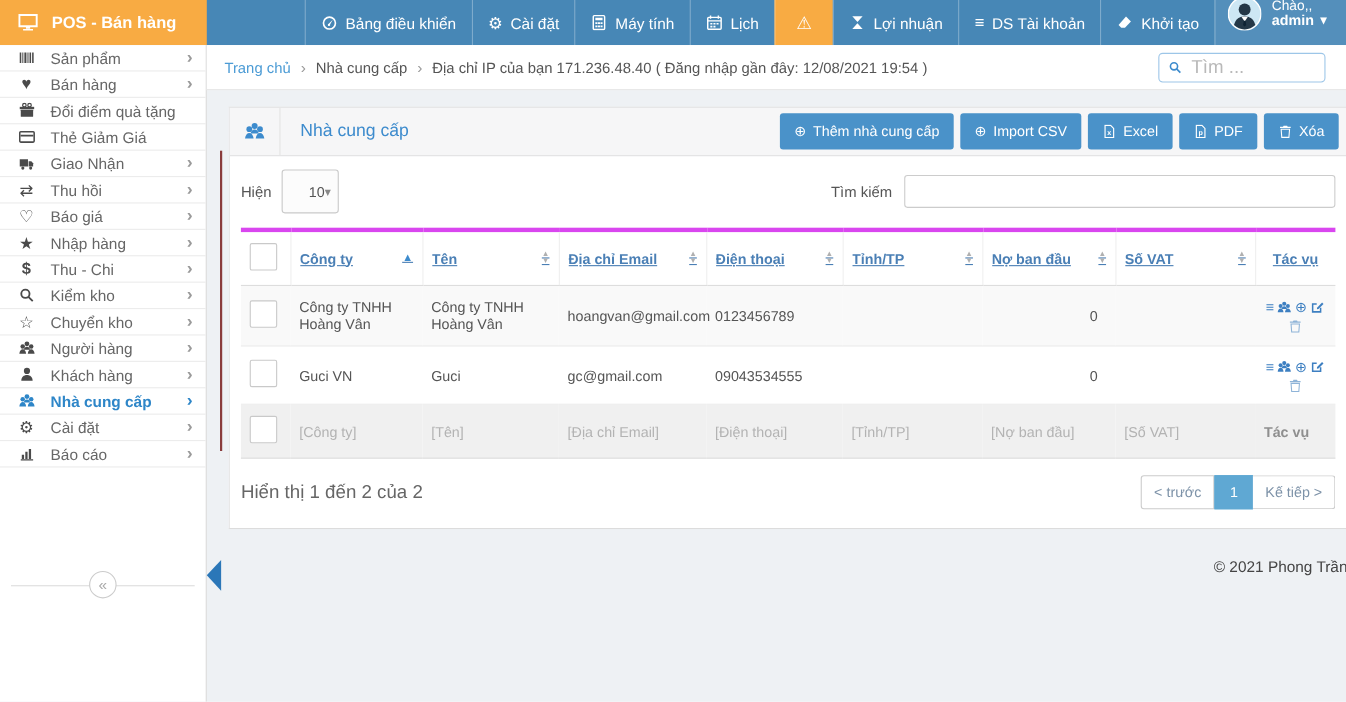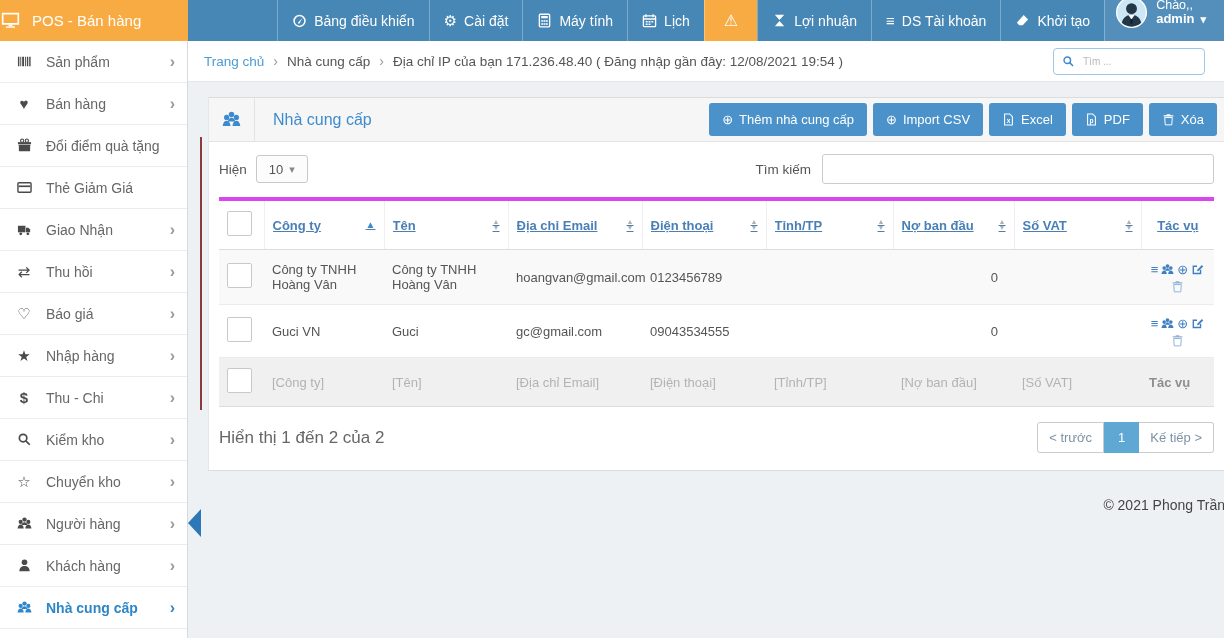--- a/index.html
+++ b/index.html
@@ -7,79 +7,79 @@
   body {
     width:1224px; height:638px; overflow:hidden;
     font-family:"Liberation Sans", sans-serif;
     background:#eef1f4; color:#555;
   }
   svg.svgic { width:1em; height:1em; fill:currentColor; display:block; }
   svg text { font-family:"Liberation Sans", sans-serif; }
 
   
   .topbar { display:flex; height:41px; background:#4787b6; color:#fff; align-items:stretch; }
-  .brand { width:188px; background:#f8ab43; display:flex; align-items:center; gap:11px; font-size:15px; flex:none; }
+  .brand { width:188px; background:#f8ab43; display:flex; align-items:center; gap:11px; padding-left:15px; font-size:15px; flex:none;font-weight:bold; }
   .brand .bic { font-size:20px; display:flex; }
   .topnav { display:flex; margin-left:auto; }
   .nav-item { display:flex; align-items:center; gap:7px; padding:0 14px; font-size:14px; border-left:1px solid rgba(255,255,255,.30); cursor:pointer; white-space:nowrap; }
   .nav-item .nic { font-size:15px; display:flex; }
   .nav-warn { background:#f8ab43; padding:0 19px; display:flex; align-items:center; border-left:1px solid rgba(255,255,255,.30); font-size:16px; cursor:pointer; }
   .user { display:flex; align-items:center; gap:9px; padding:0 18px 16px 11px; border-left:1px solid rgba(255,255,255,.30); background:rgba(255,255,255,.07); cursor:pointer; }
   .avatar { display:flex; font-size:31px; }
   .avatar svg { width:31px; height:31px; }
   .user-text { line-height:1.15; font-size:13px; }
   .greet { display:block; font-size:12.5px; }
   .uname-row { font-weight:bold; display:flex; align-items:center; gap:6px; }
   .caret { font-size:11px; }
 
   
   .layout { display:flex; height:597px; }
 
   
   .sidebar { width:188px; background:#fff; border-right:1px solid #d9d9d9; display:flex; flex-direction:column; position:relative; flex:none; }
-  .side-item { height:42px; display:flex; align-items:center; padding:0 12px 0 14px; border-bottom:1px solid #ececec; color:#666; font-size:14px; gap:12px; cursor:pointer; flex:none; }
+  .side-item { height:24px; display:flex; align-items:center; padding:0 12px 0 14px; border-bottom:1px solid #ececec; color:#666; font-size:14px; gap:12px; cursor:pointer; flex:none; }
   .side-item .ic { width:20px; color:#4a4a4a; text-align:center; font-size:15px; flex:none; display:flex; justify-content:center; }
   .side-item .ic svg { width:15px; height:15px; }
   .side-item .lbl { white-space:nowrap; }
   .side-item .arrow { margin-left:auto; color:#9a9a9a; font-size:16px; font-weight:bold; }
   .side-item.active { color:#2e86c8; font-weight:bold; }
   .side-item.active .ic, .side-item.active .arrow { color:#2e86c8; }
   .active-marker { position:absolute; right:-14px; top:468px; width:0; height:0; border:14px solid transparent; border-right:13px solid #2b77b8; border-left:0; z-index:6; }
   .side-collapse { flex:1; display:flex; align-items:center; justify-content:center; position:relative; min-height:26px; }
   .side-collapse::before { content:""; position:absolute; left:10px; right:10px; top:50%; border-top:1px solid #ddd; }
   .collapse-btn { width:25px; height:25px; border-radius:50%; border:1px solid #ccc; background:#fff; color:#aaa; display:flex; align-items:center; justify-content:center; font-size:14px; position:relative; z-index:1; cursor:pointer; padding-bottom:2px; }
 
   
   .content { flex:1; display:flex; flex-direction:column; position:relative; }
   .crumb-bar { height:41px; background:#fff; display:flex; align-items:center; padding:0 20px 0 16px; border-bottom:1px solid #e6e6e6; flex:none; }
   .crumbs { font-size:13.5px; color:#555; display:flex; gap:9px; align-items:center; white-space:nowrap; }
   .crumb-home { color:#4b9bd5; cursor:pointer; }
   .crumb-sep { color:#9a9a9a; font-size:14px; }
   .qsearch { margin-left:auto; width:152px; height:27px; border:1px solid #9dc6e8; border-radius:4px; display:flex; align-items:center; padding:0 8px; gap:6px; background:#fff; color:#3d8bcd; }
   .qsearch .mic { font-size:13px; display:flex; }
-  .qsearch input { border:none; outline:none; width:100%; font-size:10px; color:#555; font-family:inherit; }
+  .qsearch input { border:none; outline:none; width:100%; font-size:17px; color:#555; font-family:inherit; }
   .qsearch input::placeholder { color:#b9b9b9; }
 
   .body-area { flex:1; padding:15px 0 0 20px; position:relative; }
   .red-line { position:absolute; left:12px; top:55px; width:2px; height:273px; background:#8a3c3c; }
 
   
   .panel { background:#fff; border:1px solid #dcdcdc; border-left:1px solid #e6e6e6; }
   .panel-head { height:44px; background:#f6f6f7; border-bottom:1px solid #e3e3e3; display:flex; align-items:center; }
   .icon-box { width:46px; align-self:stretch; display:flex; align-items:center; justify-content:center; border-right:1px solid #e3e3e3; color:#3d8bcd; font-size:19px; }
   .icon-box svg { width:19px; height:19px; }
   .panel-title { margin-left:18px; color:#3d8bcd; font-size:16px; }
   .head-buttons { margin-left:auto; display:flex; gap:6px; padding-right:7px; }
   .btn { height:33px; background:#4a92c9; color:#fff; border:none; border-radius:3px; font-size:13px; display:flex; align-items:center; gap:6px; padding:0 13px; font-family:inherit; cursor:pointer; white-space:nowrap; }
   .btn .bi { font-size:13px; display:flex; }
   .btn .bi svg { width:13px; height:13px; }
 
   .toolbar { display:flex; align-items:center; padding:12px 10px 13px; }
   .show-ctl { display:flex; align-items:center; gap:9px; color:#555; font-size:13.5px; }
-  .select-box { width:52px; height:28px; border:1px solid #c9c9c9; border-radius:3px; background:#fcfcfc; display:flex; align-items:center; justify-content:space-between; padding:0 12px; color:#555; font-size:13px; cursor:pointer; }
+  .select-box { width:52px; height:40px; border:1px solid #c9c9c9; border-radius:3px; background:#fcfcfc; display:flex; align-items:center; justify-content:space-between; padding:0 24px; color:#555; font-size:13px; cursor:pointer; }
   .select-box .caret { color:#888; }
   .search-ctl { margin-left:auto; display:flex; align-items:center; gap:11px; color:#555; font-size:13.5px; }
   .search-ctl input { width:392px; height:30px; border:1px solid #ccc; border-radius:3px; padding:0 8px; font-size:13px; outline:none; font-family:inherit; }
 
   table { width:calc(100% - 20px); margin:0 10px; border-collapse:collapse; font-size:13px; table-layout:fixed; }
   thead th { color:#4a7fb5; text-align:left; padding:10px 8px; border-top:4px solid #d946ef; border-bottom:1px solid #ddd; font-weight:bold; font-size:13px;text-decoration:underline; }
   thead th:not(:first-child) { border-left:1px solid #efefef; }
   .th-inner { display:flex; align-items:center; }
   .th-label { flex:1; white-space:nowrap; overflow:hidden; }
   .sort-both { display:flex; flex-direction:column; color:#b0b0b0; font-size:7px; line-height:6px; }

